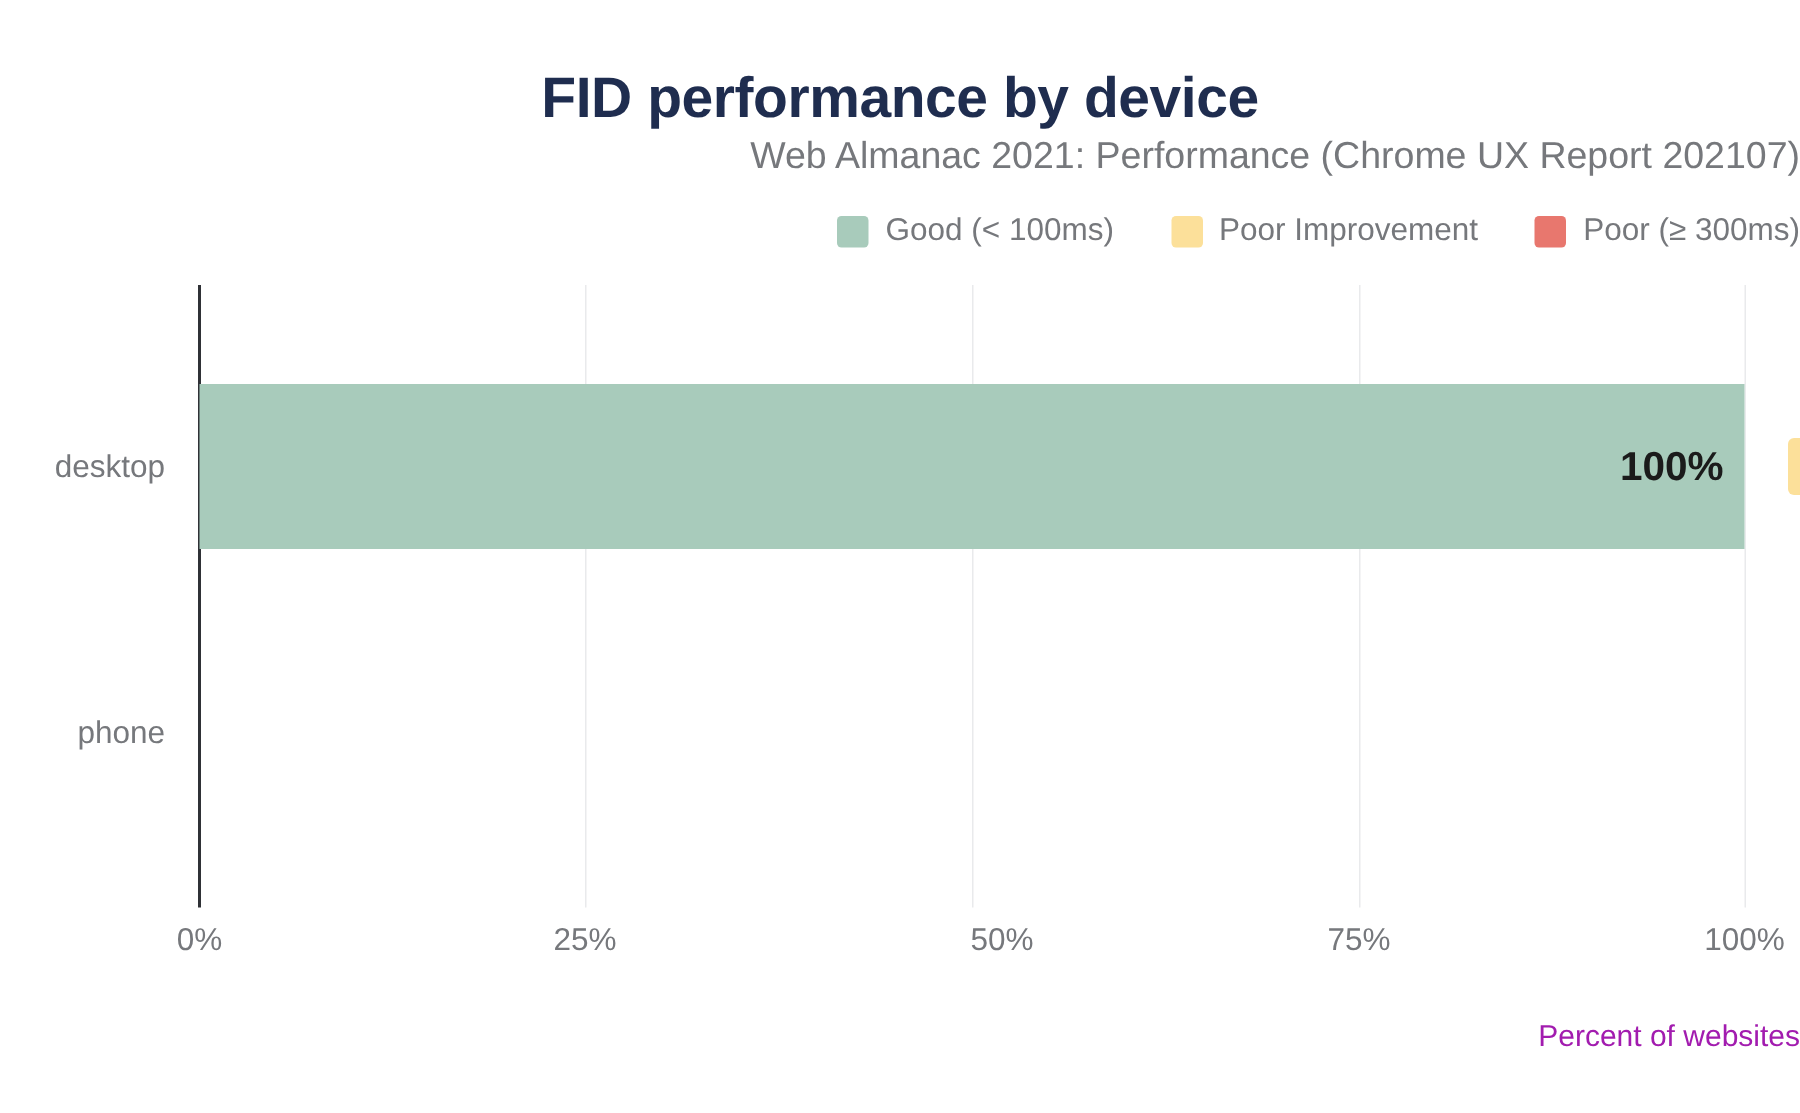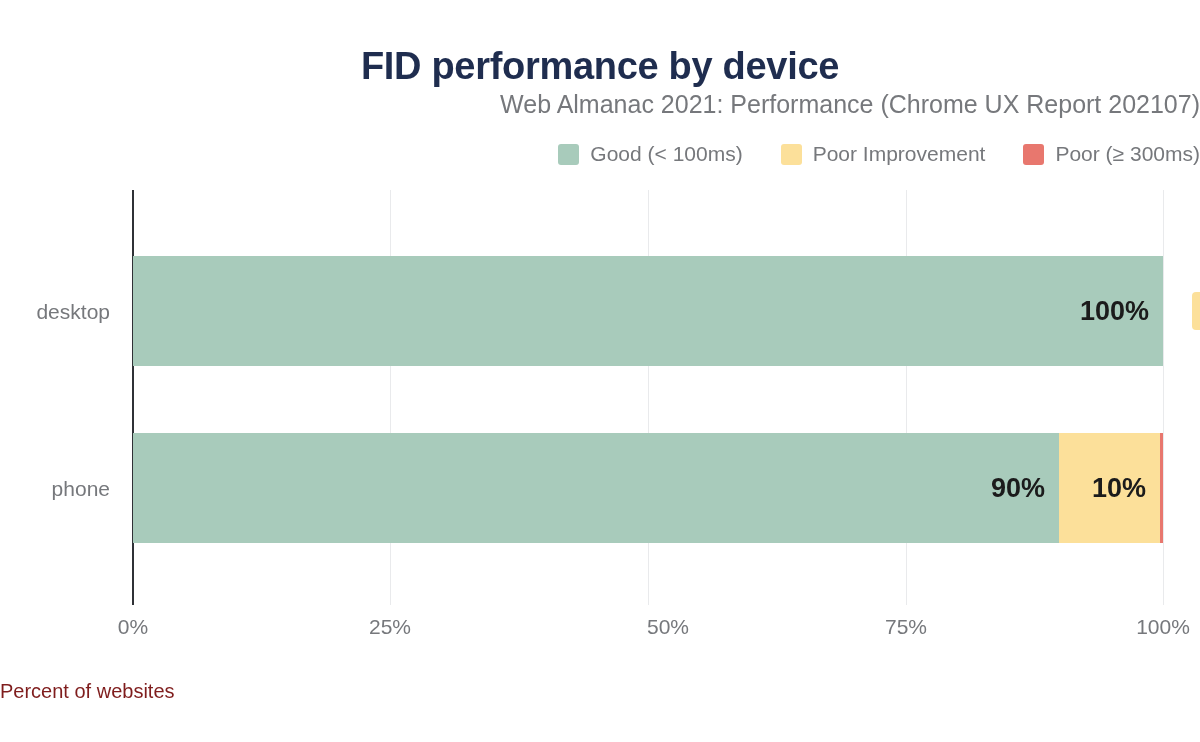--- a/index.html
+++ b/index.html
@@ -149,23 +149,23 @@
     font-size: 21px;
     color: #76787c;
     line-height: 26px;
     white-space: nowrap;
   }
   .xaxis-title {
     position: absolute;
     left: 0;
     top: 678px;
     width: 1200px;
-    text-align: left;
+    text-align: right;
     font-size: 20px;
-    color: #7f1d1d;
+    color: #a21caf;
     line-height: 26px;
     white-space: nowrap;
   }
 
   
   .overflow-marker {
     position: absolute;
     border-radius: 4px;
   }
 </style>
@@ -202,29 +202,20 @@
     <div class="gridline" style="left:1030px;"></div>
 
     <div class="bar-row" style="top:66px;">
       <div class="bar-seg" style="width:1030px;background:#a8cbbb;">
         <span class="bar-value">100%</span>
       </div>
     </div>
 
     <div class="overflow-marker" style="left:1059px;top:102px;width:12px;height:38px;background:#fce09a;"></div>
 
-    <div class="bar-row" style="top:243px;">
-      <div class="bar-seg" style="width:926px;background:#a8cbbb;">
-        <span class="bar-value">90%</span>
-      </div>
-      <div class="bar-seg" style="width:101px;background:#fce09a;">
-        <span class="bar-value">10%</span>
-      </div>
-      <div class="bar-seg" style="width:3px;background:#e8776e;"></div>
-    </div>
 
     <div class="ytick" style="top:110px;">desktop</div>
     <div class="ytick" style="top:287px;">phone</div>
 
     <div class="xtick" style="left:0px;">0%</div>
     <div class="xtick" style="left:257px;">25%</div>
     <div class="xtick" style="left:515px;margin-left:20px;">50%</div>
     <div class="xtick" style="left:773px;">75%</div>
     <div class="xtick" style="left:1030px;">100%</div>
 

